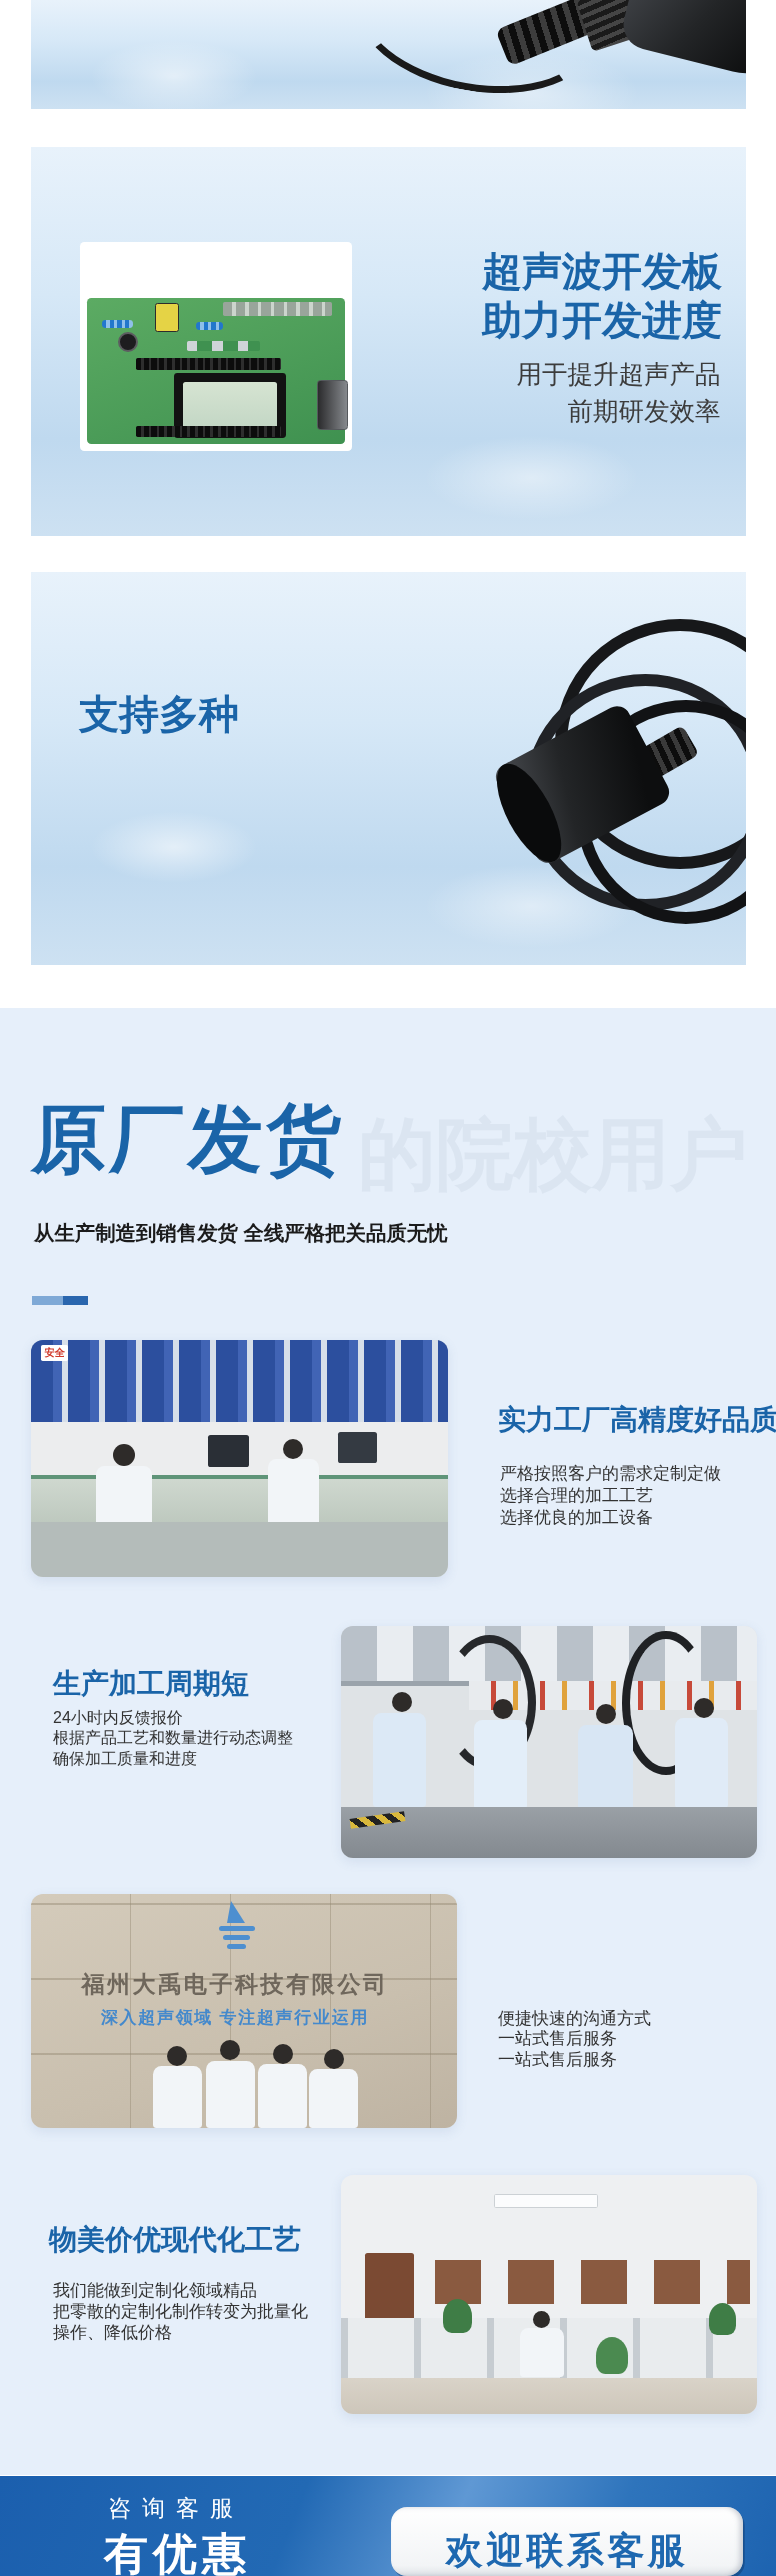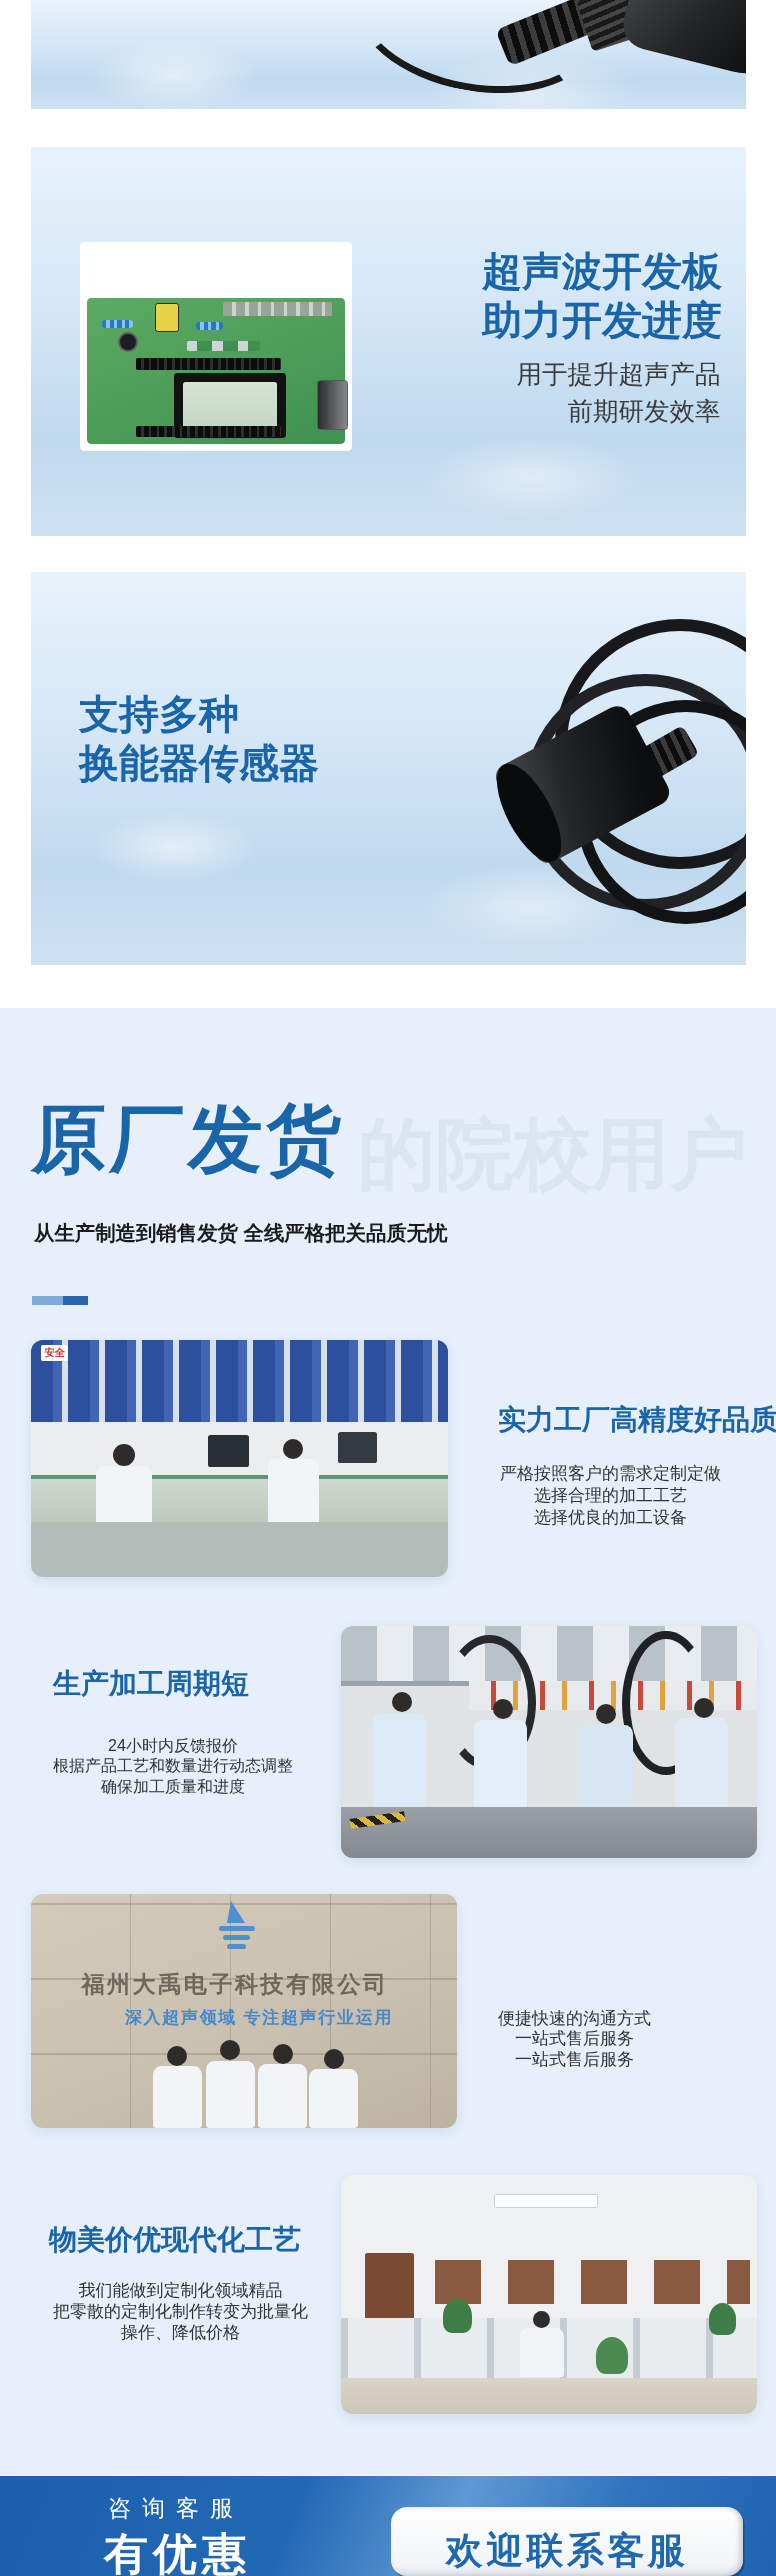--- a/index.html
+++ b/index.html
@@ -9,21 +9,21 @@
   .sky{background:
         radial-gradient(119px 51px at 20% 70%, rgba(255,255,255,.55), rgba(255,255,255,0) 70%),
         radial-gradient(153px 60px at 70% 85%, rgba(255,255,255,.45), rgba(255,255,255,0) 70%),
         linear-gradient(180deg,#e8f2fb 0%,#d6e8f7 38%,#bfd9ef 75%,#cde1f2 100%);
         overflow:hidden;}
   .blue-title{color:#1a64a8;font-weight:bold;}
   .dark-text{color:#333;}
   .photo{border-radius:12px;overflow:hidden;box-shadow:0 3.4px 12px rgba(70,110,160,.12);}
   .block-title{font-size:28px;font-weight:bold;color:#1a64a8;white-space:nowrap;}
   .block-body{font-size:17px;color:#333;font-weight:500;white-space:nowrap;}
-  .block-body span{display:block;text-align:center;}
+  .block-body span{display:block;}
   .person-head{position:absolute;border-radius:50%;background:#2e2b29;}
   .person-body{position:absolute;border-radius:8.5px 8.5px 3.4px 3.4px;background:#f2f5f8;}
 </style>
 </head>
 <body>
 
 <div id="canvas">
 
   <div class="abs sky" style="left:31px;top:0;width:715px;height:109px;">
     <div class="abs" style="left:324px;top:-51px;width:230px;height:128px;border:7.7px solid transparent;border-bottom:7.7px solid #1a1a1a;border-radius:50%;transform:rotate(10deg);"></div>
@@ -62,21 +62,20 @@
   <div class="abs sky" style="left:31px;top:572px;width:715px;height:393px;">
     <div class="abs" style="left:524px;top:47px;width:226px;height:226px;border:12.8px solid #17181a;border-radius:50%;"></div>
     <div class="abs" style="left:494px;top:102px;width:217px;height:213px;border:12.8px solid #202226;border-radius:50%;"></div>
     <div class="abs" style="left:545px;top:128px;width:196px;height:200px;border:12px solid #121315;border-radius:50%;"></div>
     <div class="abs" style="left:588px;top:170px;width:77px;height:34px;border-radius:6.8px;transform:rotate(-30deg);background:repeating-linear-gradient(95deg,#0d0d0d 0 6px,#3a3a3a 6px 11px);"></div>
     <div class="abs" style="left:477px;top:158px;width:149px;height:109px;transform:rotate(-28deg);border-radius:13.6px;background:linear-gradient(105deg,#4c4f54 0%,#232527 40%,#0d0e0f 85%);">
       <div class="abs" style="left:-8.5px;top:0;width:44px;height:109px;border-radius:50%;background:#0a0b0c;"></div>
     </div>
     <div class="abs blue-title" style="left:48px;top:118px;font-size:40px;line-height:49px;">
       <div>支持多种</div>
-      <div>换能器传感器</div>
     </div>
   </div>
 
   <div class="abs" style="left:0;top:1008px;width:777px;height:1467px;background:#e6effa;">
 
     <div class="abs" style="left:358px;top:95px;font-size:78px;font-weight:bold;color:#dbe5f1;white-space:nowrap;">的院校用户</div>
 
     <div class="abs blue-title" style="left:31px;top:82px;font-size:75px;letter-spacing:3.4px;">原厂发货</div>
 
     <div class="abs" style="left:34px;top:211px;font-size:20.4px;font-weight:600;color:#1b1b1b;white-space:nowrap;">从生产制造到销售发货 全线严格把关品质无忧</div>
@@ -97,21 +96,21 @@
       <div class="abs" style="left:0;top:182px;width:417px;height:55px;background:#b4bcba;"></div>
     </div>
     <div class="abs block-title" style="left:498px;top:393px;">实力工厂高精度好品质</div>
     <div class="abs block-body" style="left:500px;top:455px;line-height:22px;">
       <span>严格按照客户的需求定制定做</span>
       <span>选择合理的加工工艺</span>
       <span>选择优良的加工设备</span>
     </div>
 
     <div class="abs block-title" style="left:53px;top:657px;">生产加工周期短</div>
-    <div class="abs block-body" style="left:53px;top:700px;line-height:20.4px;font-size:16px;margin-top:28px;">
+    <div class="abs block-body" style="left:53px;top:700px;line-height:20.4px;font-size:16px;">
       <span>24小时内反馈报价</span>
       <span>根据产品工艺和数量进行动态调整</span>
       <span>确保加工质量和进度</span>
     </div>
     <div class="abs photo" style="left:341px;top:618px;width:416px;height:232px;background:#dfe3e6;">
       <div class="abs" style="left:0;top:0;width:416px;height:55px;background:repeating-linear-gradient(90deg,#b9c1c9 0 36px,#e9edf1 36px 72px);border-bottom:5.1px solid #9aa3ab;"></div>
       <div class="abs" style="left:128px;top:55px;width:289px;height:29px;background:repeating-linear-gradient(90deg,#e8ebee 0 22px,#c74a3a 22px 27px,#e8ebee 27px 44px,#e0a23c 44px 49px);"></div>
       <div class="abs" style="left:102px;top:8.5px;width:77px;height:119px;border:8.5px solid #26282b;border-radius:50%;border-left-color:transparent;"></div>
       <div class="abs" style="left:281px;top:5.1px;width:72px;height:128px;border:8.5px solid #1f2124;border-radius:50%;border-right-color:transparent;"></div>
       <div class="person-head" style="left:51px;top:66px;width:20.4px;height:20.4px;"></div>
@@ -130,21 +129,21 @@
            repeating-linear-gradient(0deg,rgba(0,0,0,0) 0 73px,rgba(148,136,114,.45) 73px 75px),
            repeating-linear-gradient(90deg,rgba(0,0,0,0) 0 99px,rgba(148,136,114,.45) 99px 100px),
            linear-gradient(160deg,#d4cbbb 0%,#c9bfae 60%,#beb3a2 100%);">
       <div class="abs" style="left:181px;top:6.8px;width:49px;height:53px;">
         <div class="abs" style="left:15.3px;top:0;width:0;height:0;border-left:4.3px solid transparent;border-right:14.5px solid transparent;border-bottom:22px solid #4d8fd0;"></div>
         <div class="abs" style="left:6.8px;top:25.5px;width:36px;height:5.1px;background:#4d8fd0;border-radius:2.6px;"></div>
         <div class="abs" style="left:11px;top:34px;width:27px;height:5.1px;background:#4d8fd0;border-radius:2.6px;"></div>
         <div class="abs" style="left:15.3px;top:43px;width:19px;height:5.1px;background:#4d8fd0;border-radius:2.6px;"></div>
       </div>
       <div class="abs" style="left:0;top:75px;width:408px;text-align:center;font-size:23px;font-weight:bold;color:#6f675c;letter-spacing:2.6px;">福州大禹电子科技有限公司</div>
-      <div class="abs" style="left:0;top:112px;width:408px;text-align:center;font-size:17px;font-weight:bold;color:#4489cc;letter-spacing:1.7px;padding-left:24px;">深入超声领域 专注超声行业运用</div>
+      <div class="abs" style="left:0;top:112px;width:408px;text-align:center;font-size:17px;font-weight:bold;color:#4489cc;letter-spacing:1.7px;">深入超声领域 专注超声行业运用</div>
       <div class="person-head" style="left:136px;top:152px;width:20.4px;height:20.4px;"></div>
       <div class="person-body" style="left:122px;top:172px;width:49px;height:62px;"></div>
       <div class="person-head" style="left:189px;top:146px;width:20.4px;height:20.4px;"></div>
       <div class="person-body" style="left:175px;top:167px;width:49px;height:67px;"></div>
       <div class="person-head" style="left:242px;top:150px;width:20.4px;height:20.4px;"></div>
       <div class="person-body" style="left:227px;top:170px;width:49px;height:64px;"></div>
       <div class="person-head" style="left:293px;top:155px;width:20.4px;height:20.4px;"></div>
       <div class="person-body" style="left:278px;top:175px;width:49px;height:59px;"></div>
     </div>
     <div class="abs block-body" style="left:498px;top:1001px;line-height:20.4px;">

